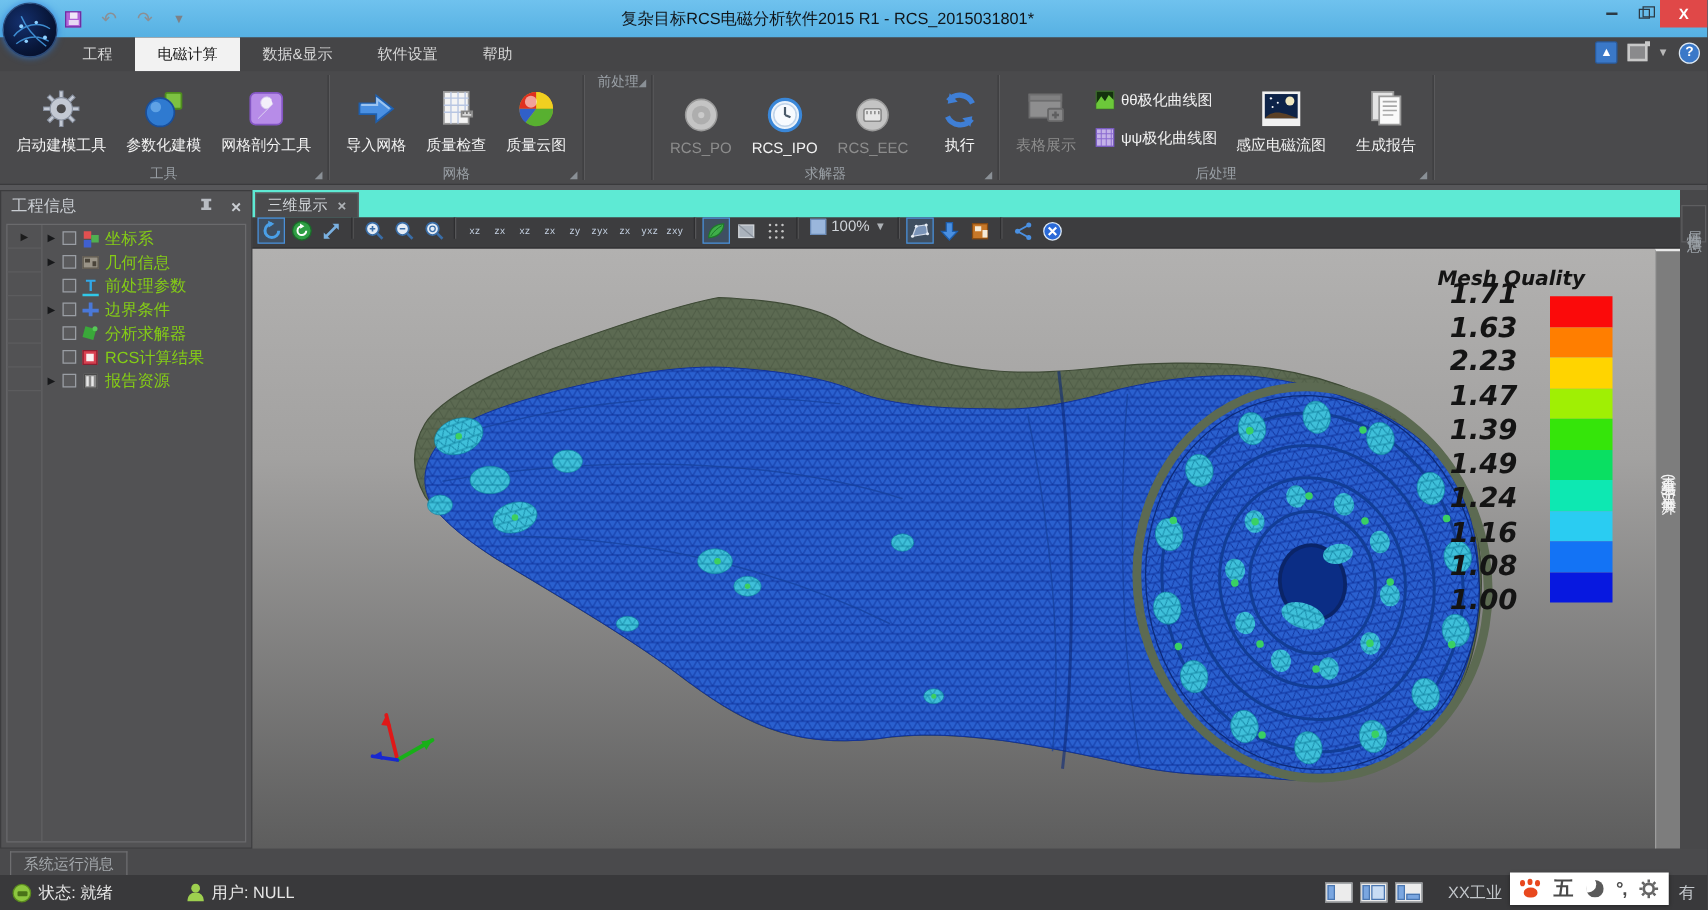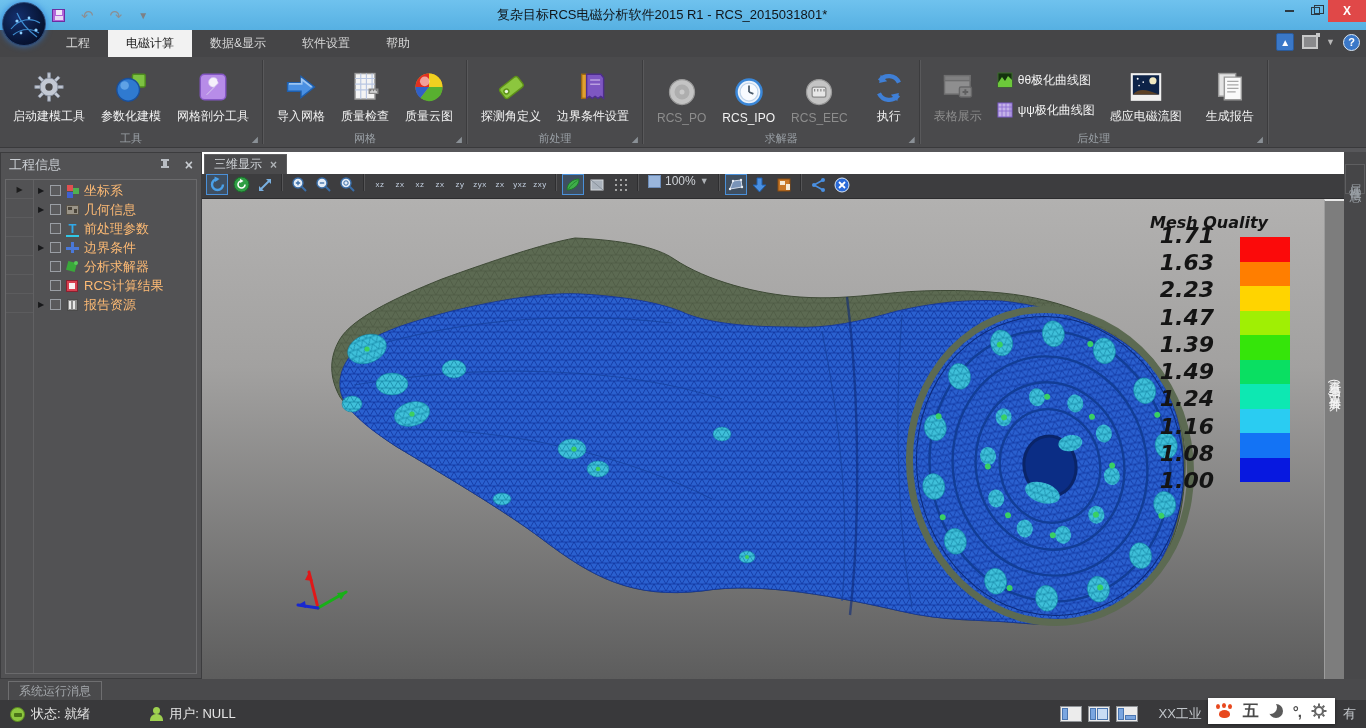--- a/index.html
+++ b/index.html
@@ -75,26 +75,26 @@
   .pin-icon::after { content:""; position:absolute; left:2px; top:0; width:8px; height:2px; background:#b8bcc2; box-shadow:0 7px 0 #b8bcc2, 3px 9px 0 -1px #b8bcc2; }
   .lp-close { color:#c9cdd2; font-size:14px; font-weight:bold; line-height:1; }
   .lp-body { flex:1; margin:2px 4px 4px 4px; border:1px solid #6a6a6c; display:flex; }
   .gutter { width:28px; border-right:1px solid #616163; }
   .gcell { height:19px; border-bottom:1px solid #5c5c5e; display:flex; align-items:center; justify-content:center;
     color:#1c1c1c; font-size:8px; }
   .tree { flex:1; padding-top:1px; }
   .trow { height:19px; display:flex; align-items:center; gap:4px; padding-left:2px; }
   .texp { width:10px; color:#17181a; font-size:8px; text-align:center; }
   .cb { width:11px; height:11px; border:1px solid #9a9ea4; background:#5a5a5c; }
-  .tlabel { color:#fdba74; font-size:13px; white-space:nowrap; }
+  .tlabel { color:#84cc16; font-size:13px; white-space:nowrap; }
   .ticon { width:15px; height:14px; position:relative; flex:none; }
 
   
   .viewport { width:1142px; display:flex; flex-direction:column; }
-  .vtabbar { height:22px; background:#ffffff; display:flex; align-items:flex-end; padding-left:2px; }
+  .vtabbar { height:22px; background:#5eead4; display:flex; align-items:flex-end; padding-left:2px; }
   .vtab { height:20px; background:#4a4a4c; border:1px solid #5e5e60; border-bottom:none;
     display:flex; align-items:center; gap:8px; padding:0 9px; color:#d2d6da; font-size:12px; }
   .vtab .x { color:#aeb2b6; font-weight:bold; font-size:12px; }
   .vtoolbar { height:25px; background:#3d3d3f; border-bottom:1px solid #2c2c2e;
     display:flex; align-items:flex-start; padding:0 4px; gap:2px; }
   .vbtn { width:22px; height:21px; display:flex; align-items:center; justify-content:center; border:1px solid transparent; }
   .vbtn.sel { border:1px solid #4a90d9; background:rgba(74,144,217,.22); }
   .vsep { width:0; height:17px; border-left:1px solid #2e2e30; border-right:1px solid #555557; margin:0 3px; }
   .axbtn { min-width:20px; height:21px; display:flex; align-items:center; justify-content:center;
     color:#c2cede; font-size:8px; letter-spacing:.5px; }
@@ -284,43 +284,20 @@
       </div>
       <div class="rfooter">
           <span>网格</span>
           <span class="launcher">◢</span>
         </div>
     </div>
 
     <div class="rsep"></div>
 
     <div class="rgroup">
-      <div class="rbtns">
-        <div class="rbtn">
-          <span class="ricon">
-            <svg width="34" height="34" viewBox="0 0 24 24">
-              <g transform="rotate(-38 12 12)">
-                <rect x="4" y="8" width="16" height="9" rx="2" fill="#8cc63e" stroke="#5e9018"></rect>
-                <circle cx="7.5" cy="12.5" r="1.7" fill="#eaf6da" stroke="#5e9018"></circle>
-                </g>
-              </svg>
-            </span>
-          <span class="rlabel">探测角定义</span>
-        </div>
-        <div class="rbtn">
-          <span class="ricon">
-            <svg width="34" height="34" viewBox="0 0 24 24">
-              <rect x="4" y="3" width="3.5" height="17" fill="#e0a030" stroke="#a06a10"></rect>
-              <path d="M7.5 3 h10 l2 2.5 v14.5 l-2-1.4 -2 1.4 -2-1.4 -2 1.4 -2-1.4 -2 1.4 Z" fill="#7e57c2" stroke="#4e2e8e"></path>
-              <path d="M10 7 h7 M10 10 h7" stroke="#b9a0e0" stroke-width="1"></path>
-              </svg>
-            </span>
-          <span class="rlabel">边界条件设置</span>
-        </div>
-      </div>
       <div class="rfooter">
           <span>前处理</span>
           <span class="launcher">◢</span>
         </div>
     </div>
 
     <div class="rsep"></div>
 
     <div class="rgroup">
       <div class="rbtns">

